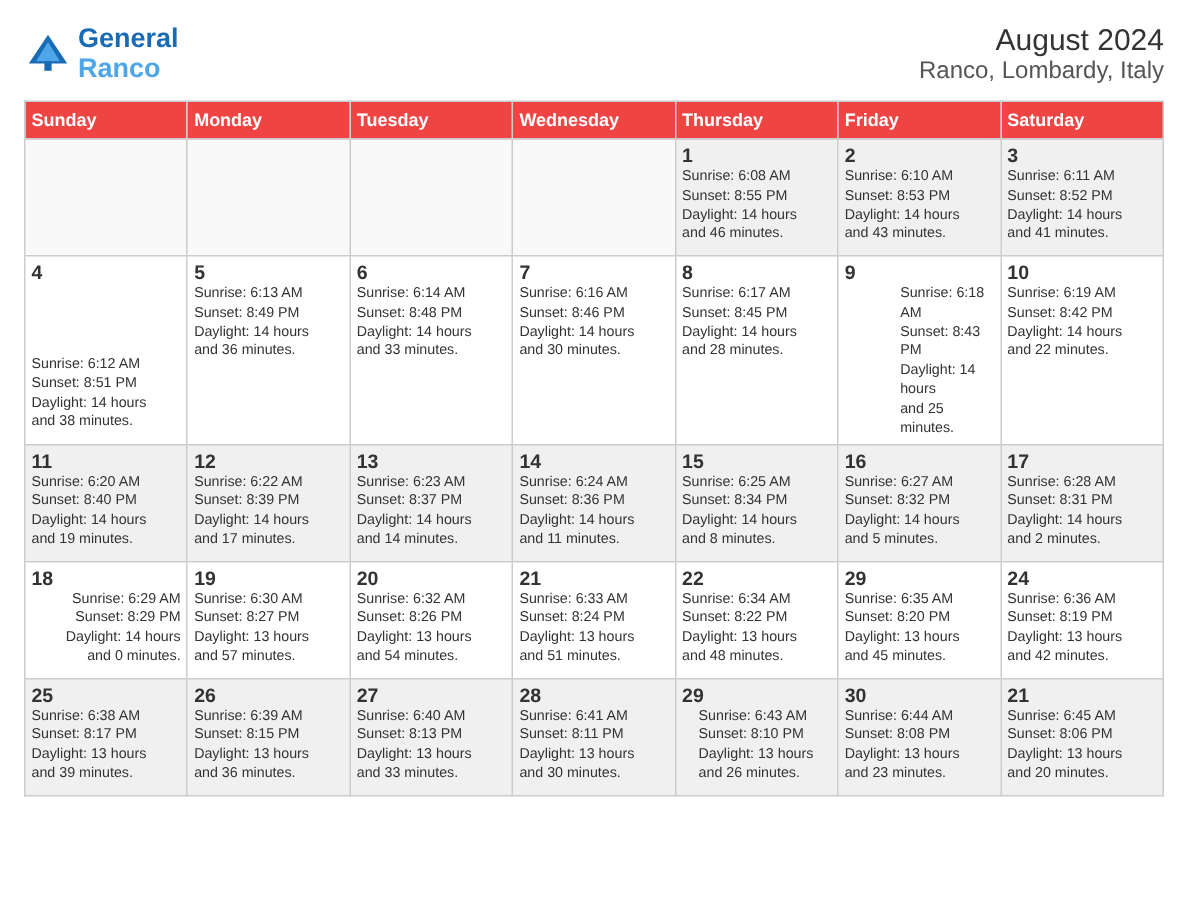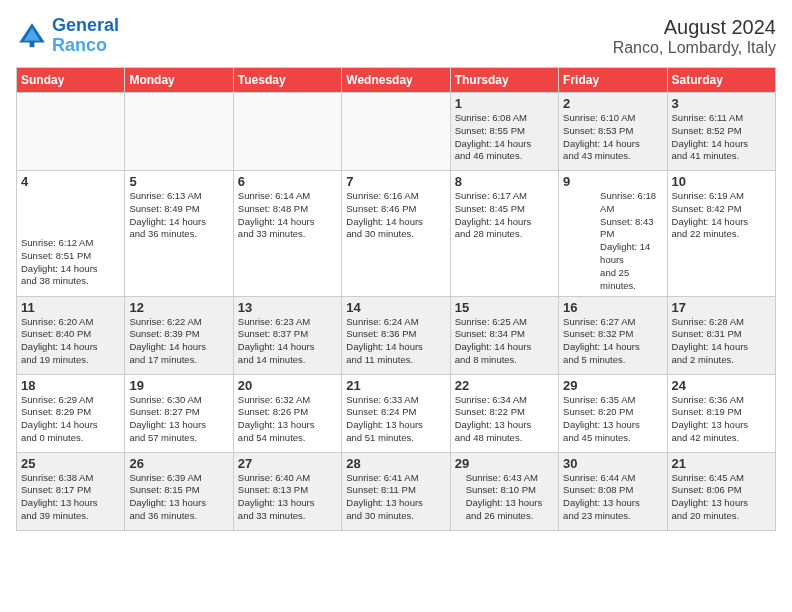--- a/index.html
+++ b/index.html
@@ -251,21 +251,21 @@
             <span class="day-num">17</span>
             <div class="day-info" style="white-space: pre-line;">Sunrise: 6:28 AM
 Sunset: 8:31 PM
 Daylight: 14 hours
 and 2 minutes.</div>
           </td>
         </tr>
         <tr>
           <td>
             <span class="day-num">18</span>
-            <div class="day-info" style="white-space: pre-line;">Sunrise: 6:29 AM
+            <div class="day-info" style="white-space: pre-line; text-align: right;">Sunrise: 6:29 AM
 Sunset: 8:29 PM
 Daylight: 14 hours
 and 0 minutes.</div>
           </td>
           <td>
             <span class="day-num">19</span>
             <div class="day-info" style="white-space: pre-line;">Sunrise: 6:30 AM
 Sunset: 8:27 PM
 Daylight: 13 hours
 and 57 minutes.</div>

